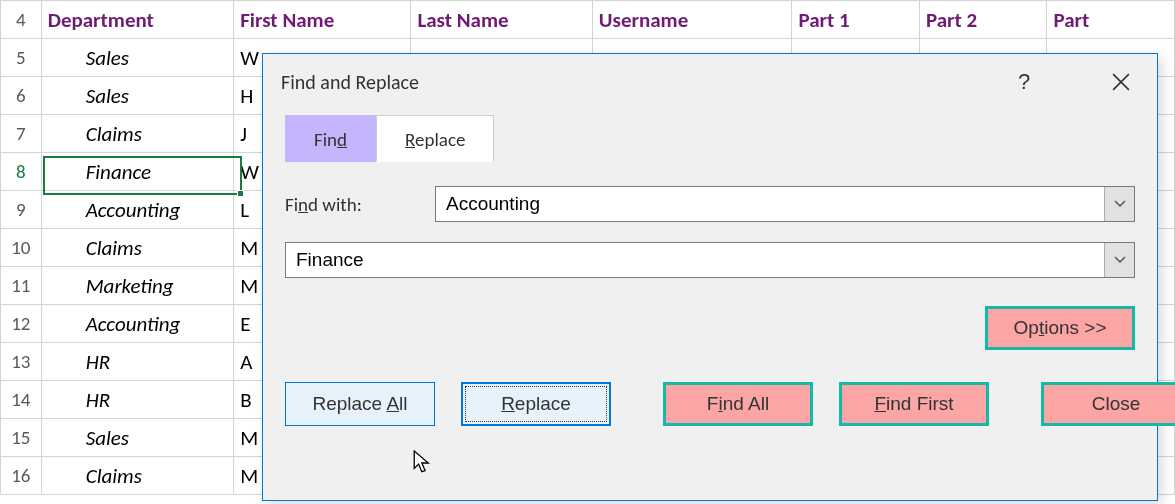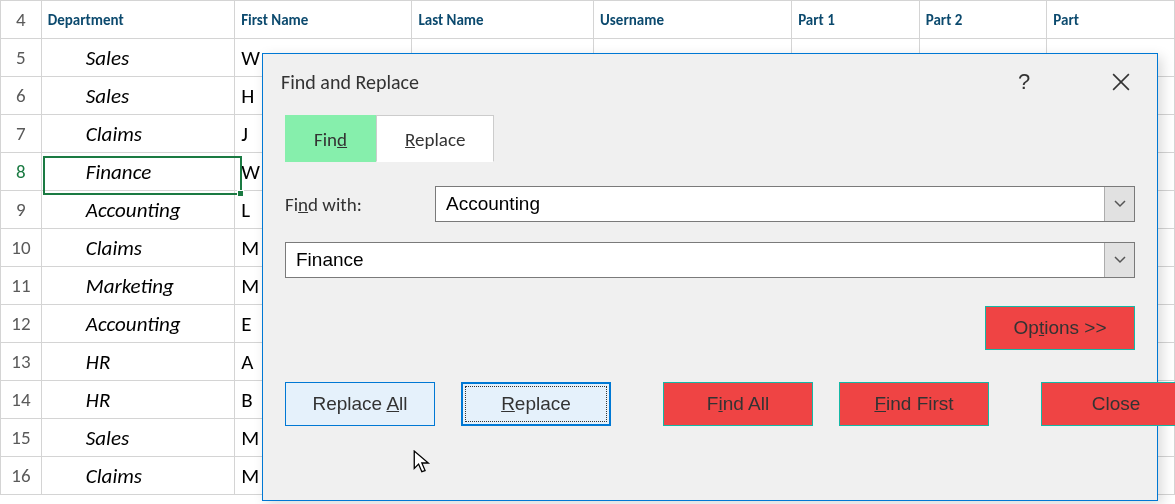--- a/index.html
+++ b/index.html
@@ -34,22 +34,22 @@
       text-align: center;
       color: #5a5a5a;
       background: #fff;
       font-weight: normal;
       font-size: 19px;
       border-right: 1px solid #d4d4d4;
     }
     .sheet .colhead {
       font-weight: bold;
       font-style: normal;
-      font-size: 15px;
-      color: #0c4a6e;
+      font-size: 21px;
+      color: #701a75;
     }
     .sheet .data-dept {
       font-style: italic;
       font-size: 21px;
       padding-left: 44px;
     }
     .sheet .data-first {
       font-style: normal;
       font-size: 21px;
     }
@@ -120,21 +120,21 @@
     .tabs {
       display: flex;
       align-items: flex-end;
       height: 52px;
       border-bottom: 1px solid transparent;
     }
     .tab {
       padding: 12px 28px 10px 28px;
       font-size: 19px;
       color: #333;
-      background: #86efac;
+      background: #c4b5fd;
       border: 1px solid transparent;
       margin-bottom: -1px;
       cursor: pointer;
     }
     .tab.active {
       background: #fff;
       border: 1px solid #ccc;
       border-bottom-color: #fff;
     }
     .tab .uline { text-decoration: underline; }
@@ -178,22 +178,22 @@
     .combo-btn svg { width: 12px; height: 8px; }
     
     .options-row {
       display: flex;
       justify-content: flex-end;
       padding: 18px 0 6px 0;
     }
     .btn {
       min-width: 150px;
       height: 44px;
-      background: #ef4444;
-      border: 1px solid #14b8a6;
+      background: #fca5a5;
+      border: 3px solid #14b8a6;
       font-size: 19px;
       color: #333;
       padding: 0 18px;
       cursor: pointer;
     }
     .btn .uline { text-decoration: underline; }
     
     .button-row {
       display: flex;
       gap: 26px;

